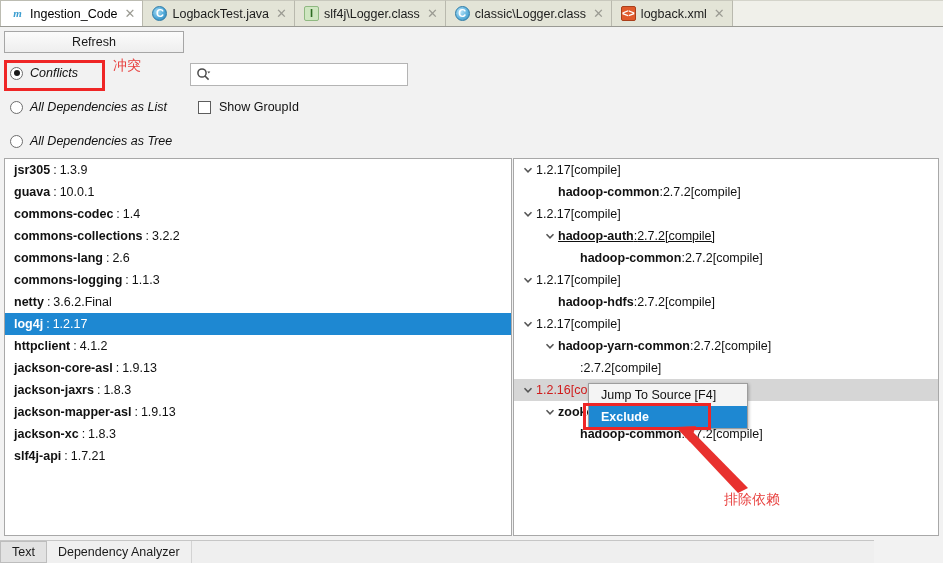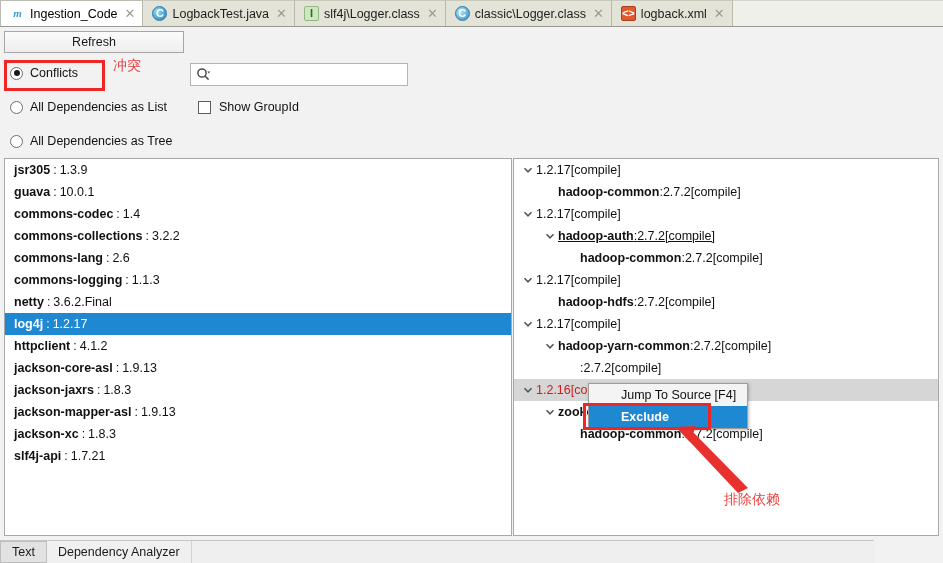--- a/index.html
+++ b/index.html
@@ -83,21 +83,21 @@
   .radio-row { position: absolute; display: flex; align-items: center; }
   .radio-mark {
     width: 13px; height: 13px; border-radius: 50%;
     border: 1px solid #6e6e6e; background: #ffffff;
     display: inline-flex; align-items: center; justify-content: center;
     margin-right: 7px; flex: 0 0 auto;
   }
   .radio-mark.sel::after {
     content: ""; width: 6px; height: 6px; border-radius: 50%; background: #1a1a1a;
   }
-  .radio-label { font-size: 12.5px; color: #111; white-space: nowrap; }
+  .radio-label { font-size: 12.5px; color: #111; white-space: nowrap; font-style: italic; }
 
   .hl-box {
     position: absolute; border: 3px solid #ef2626; background: transparent;
     pointer-events: none;
   }
   .cn-note {
     position: absolute; color: #e8413f; font-size: 14px;
     font-family: "DejaVu Sans", sans-serif; white-space: nowrap;
   }
 
@@ -153,21 +153,21 @@
   .tver  { font-weight: normal; }
 
   
   .ctx {
     position: absolute; left: 588px; top: 383px; width: 160px;
     background: #f4f4f4; border: 1px solid #9d9d9d;
     box-shadow: 1px 1px 3px rgba(0,0,0,.25);
     z-index: 40;
   }
   .ctx-item {
-    height: 22px; display: flex; align-items: center; padding-left: 32px;
+    height: 22px; display: flex; align-items: center; padding-left: 12px;
     font-size: 12.5px; color: #111; white-space: nowrap;
   }
   .ctx-item.hot { background: #1e88d2; color: #ffffff; font-weight: bold; }
   .ctx-wide { position: absolute; left: 588px; top: 405px; width: 122px; height: 22px; background: #1e88d2; z-index: 39; }
 
   .arrow { position: absolute; z-index: 45; pointer-events: none; }
 
   
   .bottombar {
     position: absolute; left: 0; top: 540px; width: 874px; height: 23px;

